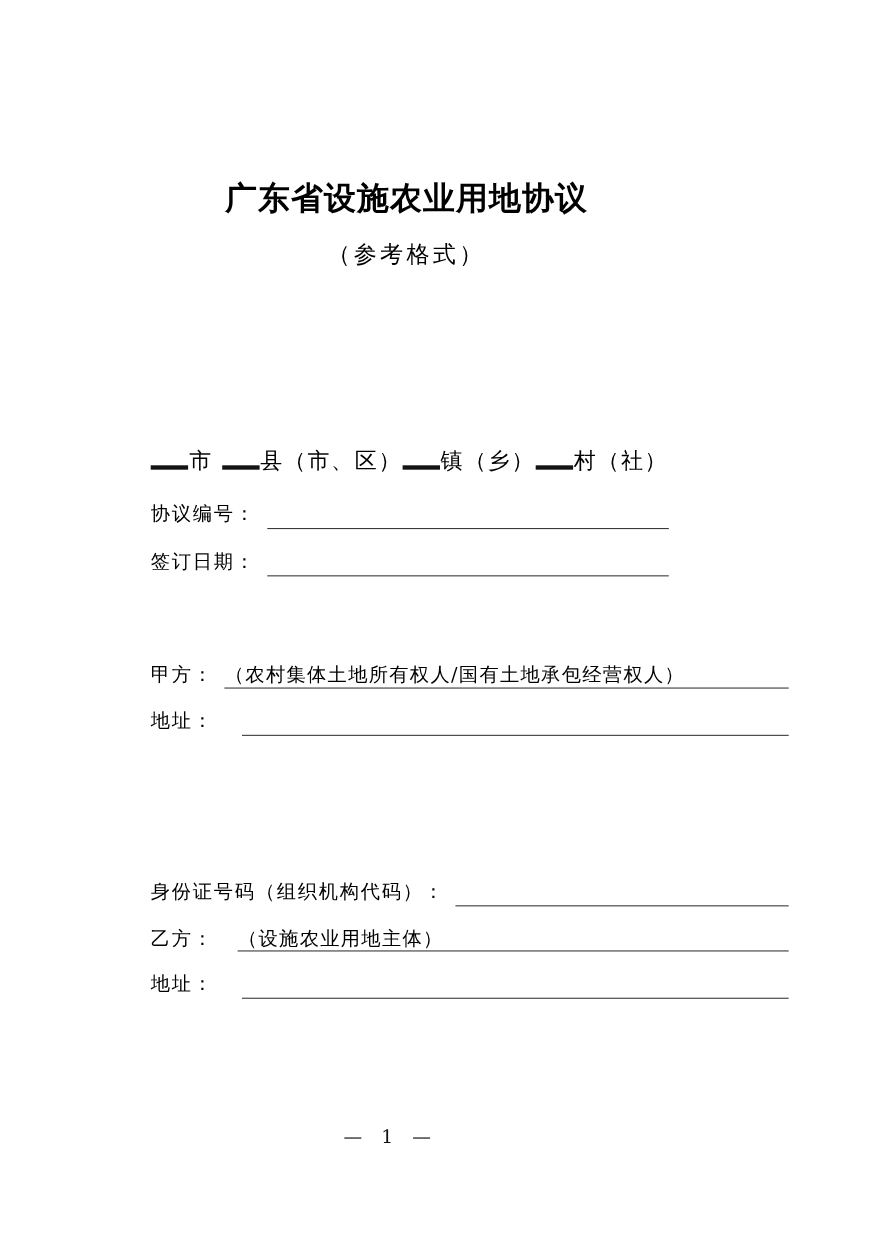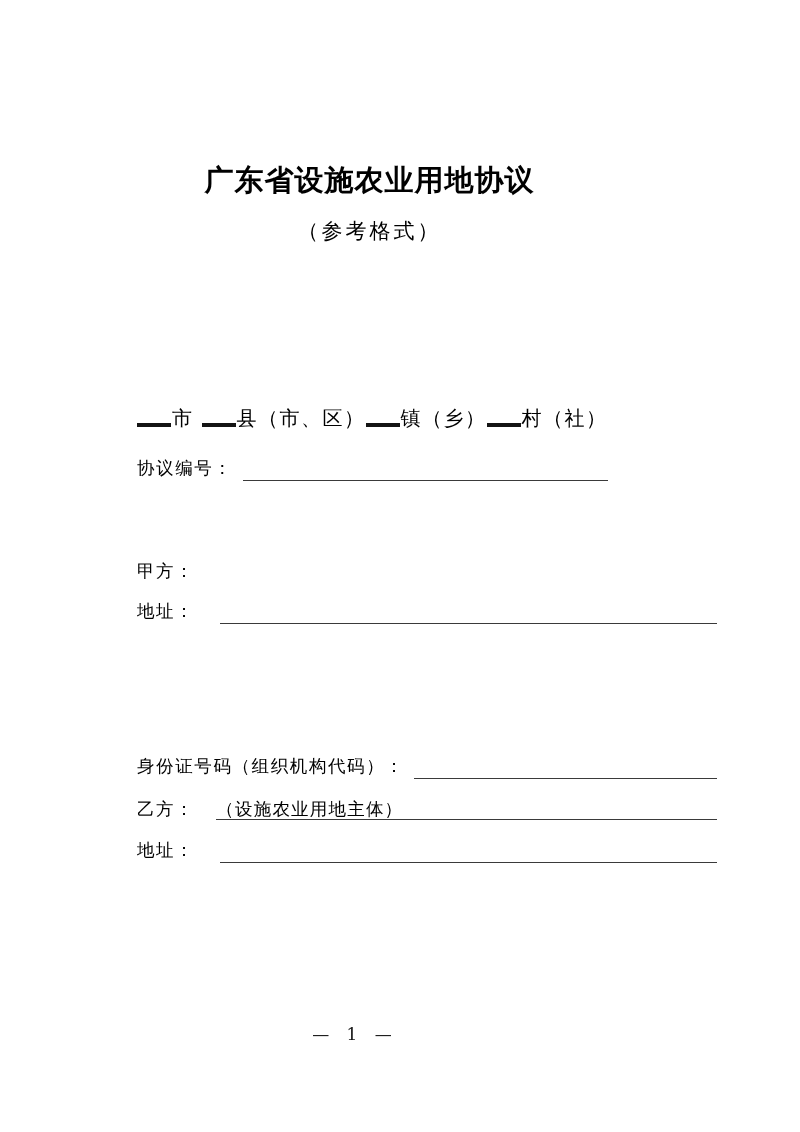--- a/index.html
+++ b/index.html
@@ -132,25 +132,30 @@
 
     <div class="loc-line">
       <span class="blank-bold"></span><span>市</span><span class="gap-sm"></span><span class="blank-bold"></span><span>县（市、区）</span><span class="blank-bold"></span><span>镇（乡）</span><span class="blank-bold"></span><span>村（社）</span>
     </div>
 
     <div class="field-row">
       <span class="field-label">协议编号：</span>
       <span class="field-rule short" style="width: 365px;"></span>
     </div>
 
+    <div class="field-row">
+      <span class="field-label">签订日期：</span>
+      <span class="field-rule short" style="width: 365px;"></span>
+    </div>
 
     <div class="block-gap-lg"></div>
 
     <div class="field-row">
       <span class="field-label">甲方：</span>
+      <span class="field-filled">（农村集体土地所有权人/国有土地承包经营权人）</span>
     </div>
 
 
     <div class="field-row">
       <span class="field-label">地址：</span>
       <span class="field-rule" style="margin-left: 26px;"></span>
     </div>
 
     <div class="block-gap-lg"></div>
     <div class="block-gap"></div>

